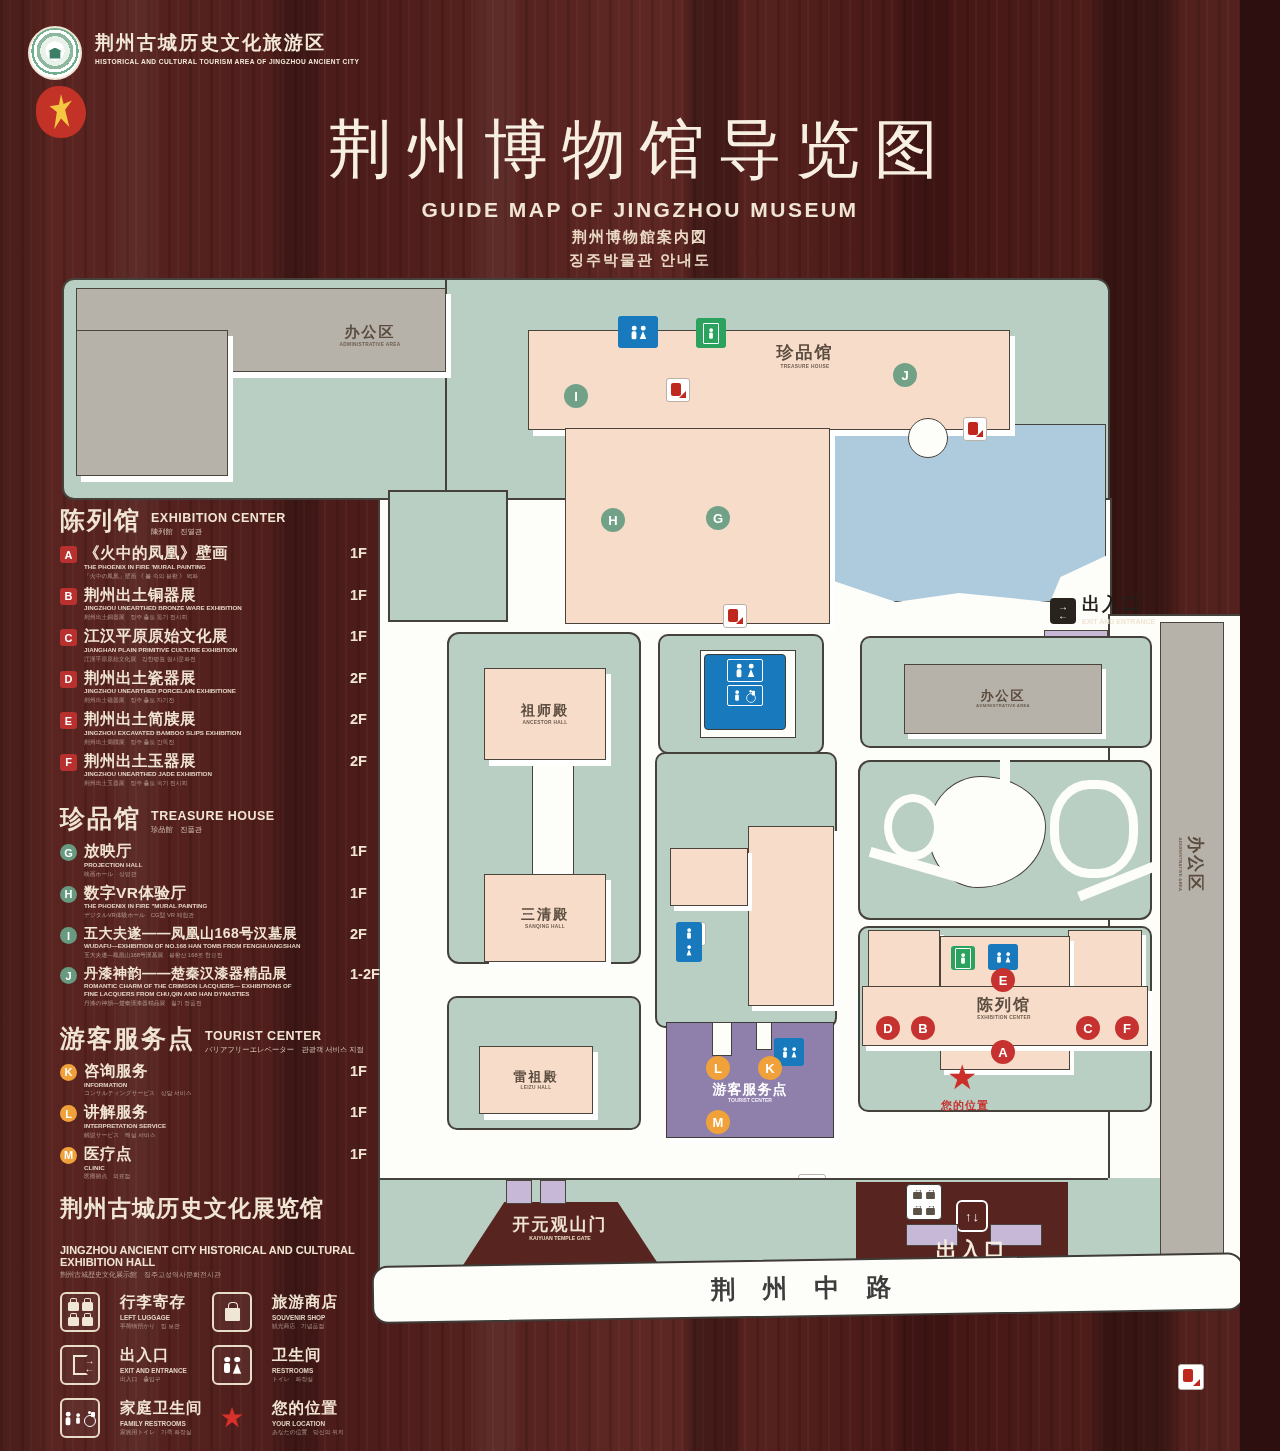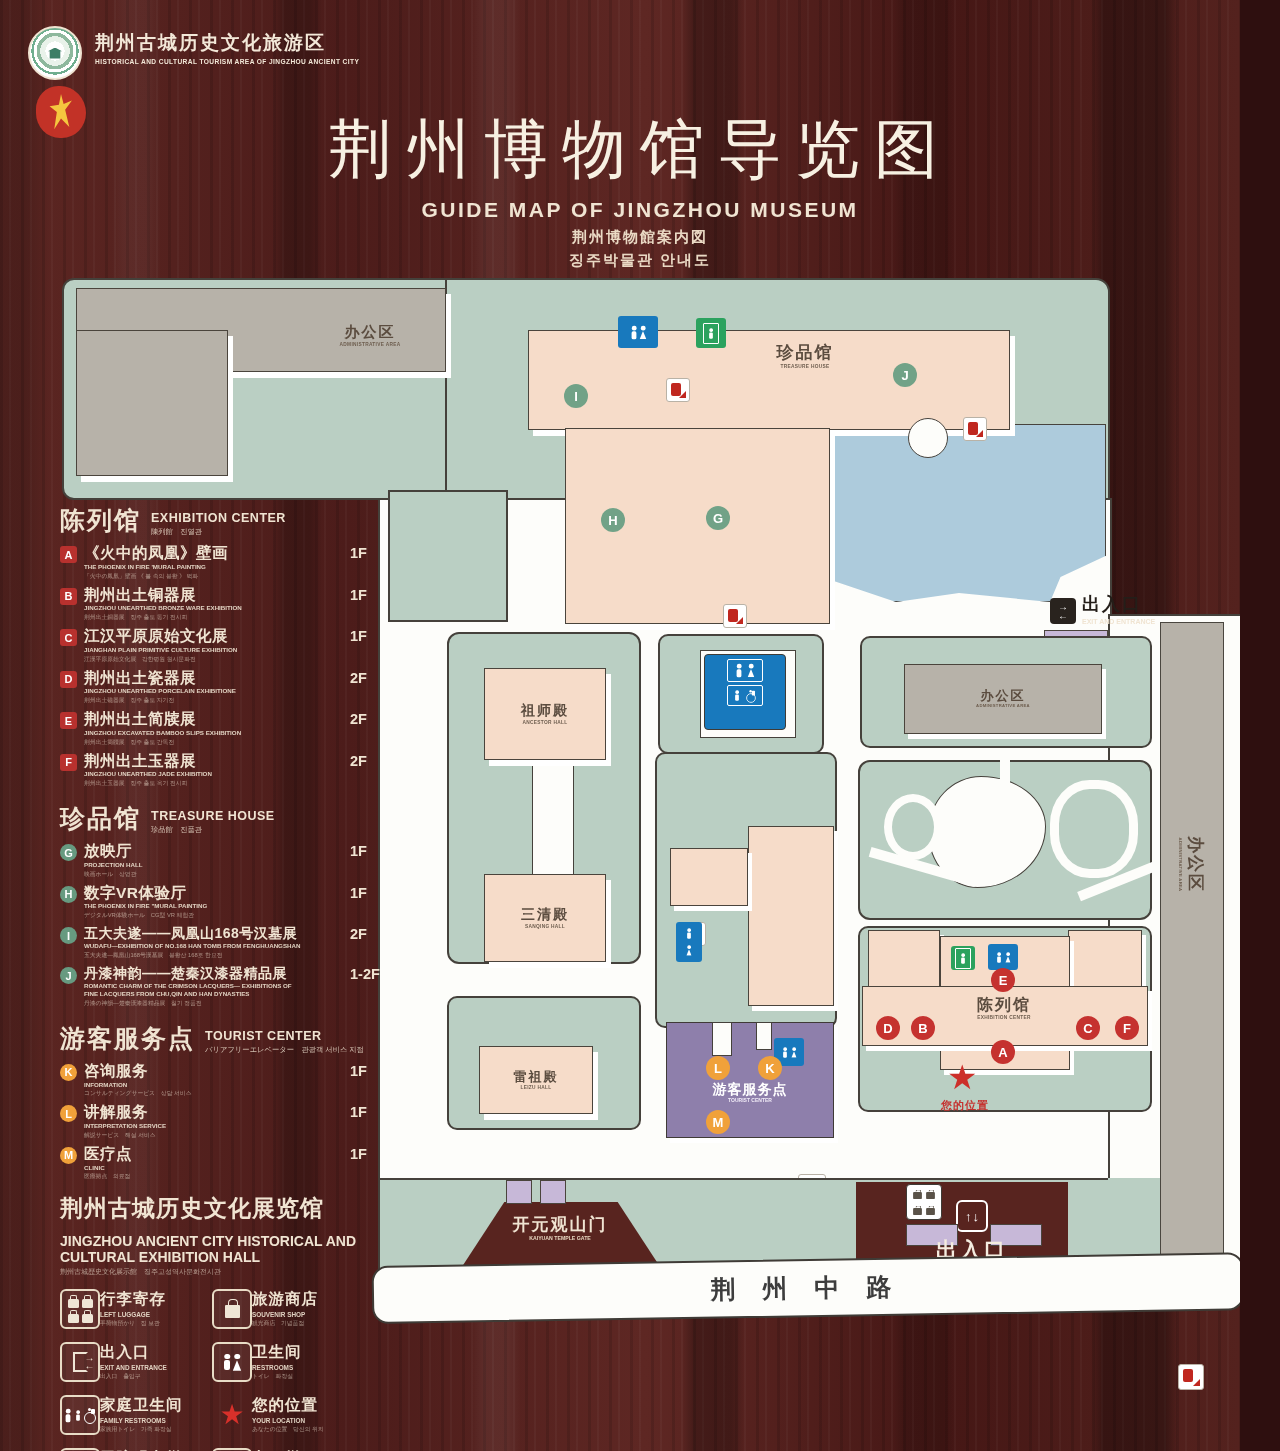--- a/index.html
+++ b/index.html
@@ -31,24 +31,24 @@
   .lg-row{display:flex;gap:7px;margin-bottom:6px;align-items:flex-start;}
   .badge{flex:none;width:17px;height:17px;margin-top:1px;display:flex;align-items:center;justify-content:center;font-size:11px;font-weight:800;color:#fff;}
   .badge.sq{background:#b8312e;border-radius:3px;}
   .badge.gn{background:#679a80;border-radius:50%;}
   .badge.or{background:#f0a13a;border-radius:50%;}
   .lg-zh{font-size:15.5px;font-weight:700;letter-spacing:.5px;line-height:1.05;}
   .lg-en{font-size:6.2px;font-weight:600;opacity:.9;margin-top:1.5px;line-height:1.25;}
   .lg-sub{font-size:5.8px;opacity:.55;margin-top:1px;}
   .lg-fl{margin-left:auto;flex:none;width:36px;font-size:14.5px;font-weight:800;text-align:left;}
   .hall-zh{font-size:23px;font-weight:900;letter-spacing:1px;margin-top:12px;white-space:nowrap;}
-  .hall-en{font-size:14px;font-weight:800;margin-top:9px;}
+  .hall-en{font-size:11px;font-weight:800;margin-top:20px;}
   .hall-sub{font-size:7px;opacity:.6;margin-top:2px;}
   .symgrid{display:grid;grid-template-columns:152px 168px;row-gap:9px;margin-top:12px;}
-  .symcell{display:flex;gap:0;align-items:flex-start;height:44px;}
+  .symcell{display:flex;gap:20px;align-items:flex-start;height:44px;}
   .sym{flex:none;width:40px;height:40px;border:2px solid #e8dcc6;border-radius:6px;background:rgba(255,255,255,.05);box-sizing:border-box;display:flex;align-items:center;justify-content:center;gap:2px;}
   .sym.noborder{border:none;background:none;}
   .sym-zh{font-size:15.5px;font-weight:800;letter-spacing:1px;white-space:nowrap;}
   .sym-en{font-size:6.4px;font-weight:700;opacity:.9;margin-top:1px;}
   .sym-sub{font-size:5.8px;opacity:.55;margin-top:1px;}
   
   .ps{position:relative;width:8px;height:17px;flex:none;}
   .ps::before{content:"";position:absolute;left:50%;top:0;transform:translateX(-50%);width:5.5px;height:5.5px;border-radius:50%;background:#fff;}
   .ps::after{content:"";position:absolute;left:50%;top:6.5px;transform:translateX(-50%);width:6px;height:10px;background:#fff;border-radius:2px;}
   .ps.f::after{width:9.5px;height:10.5px;border-radius:0;clip-path:polygon(50% 0,94% 100%,6% 100%);}

